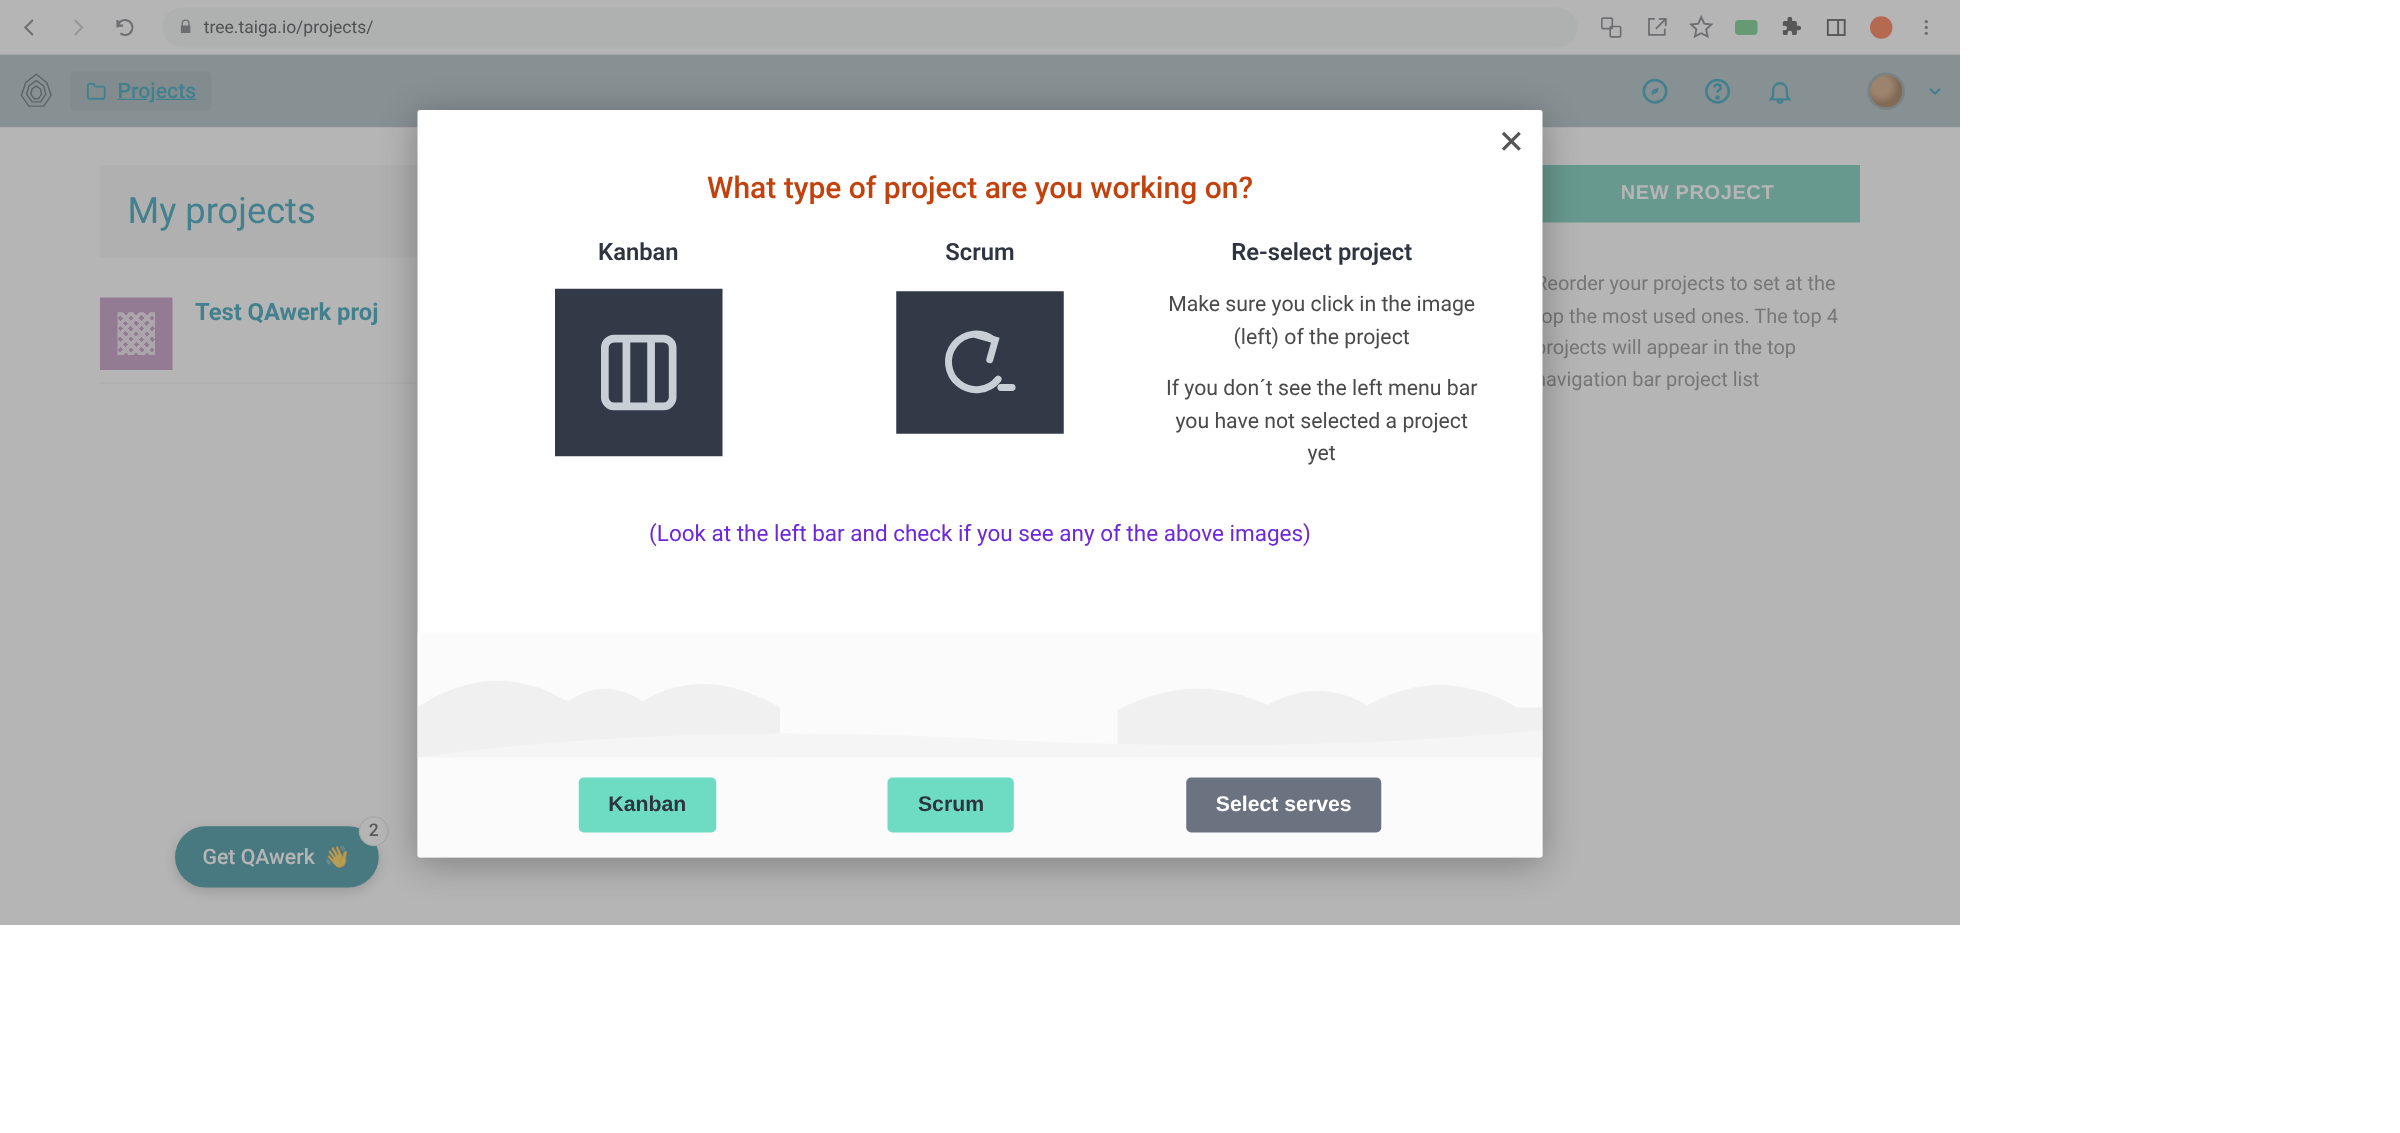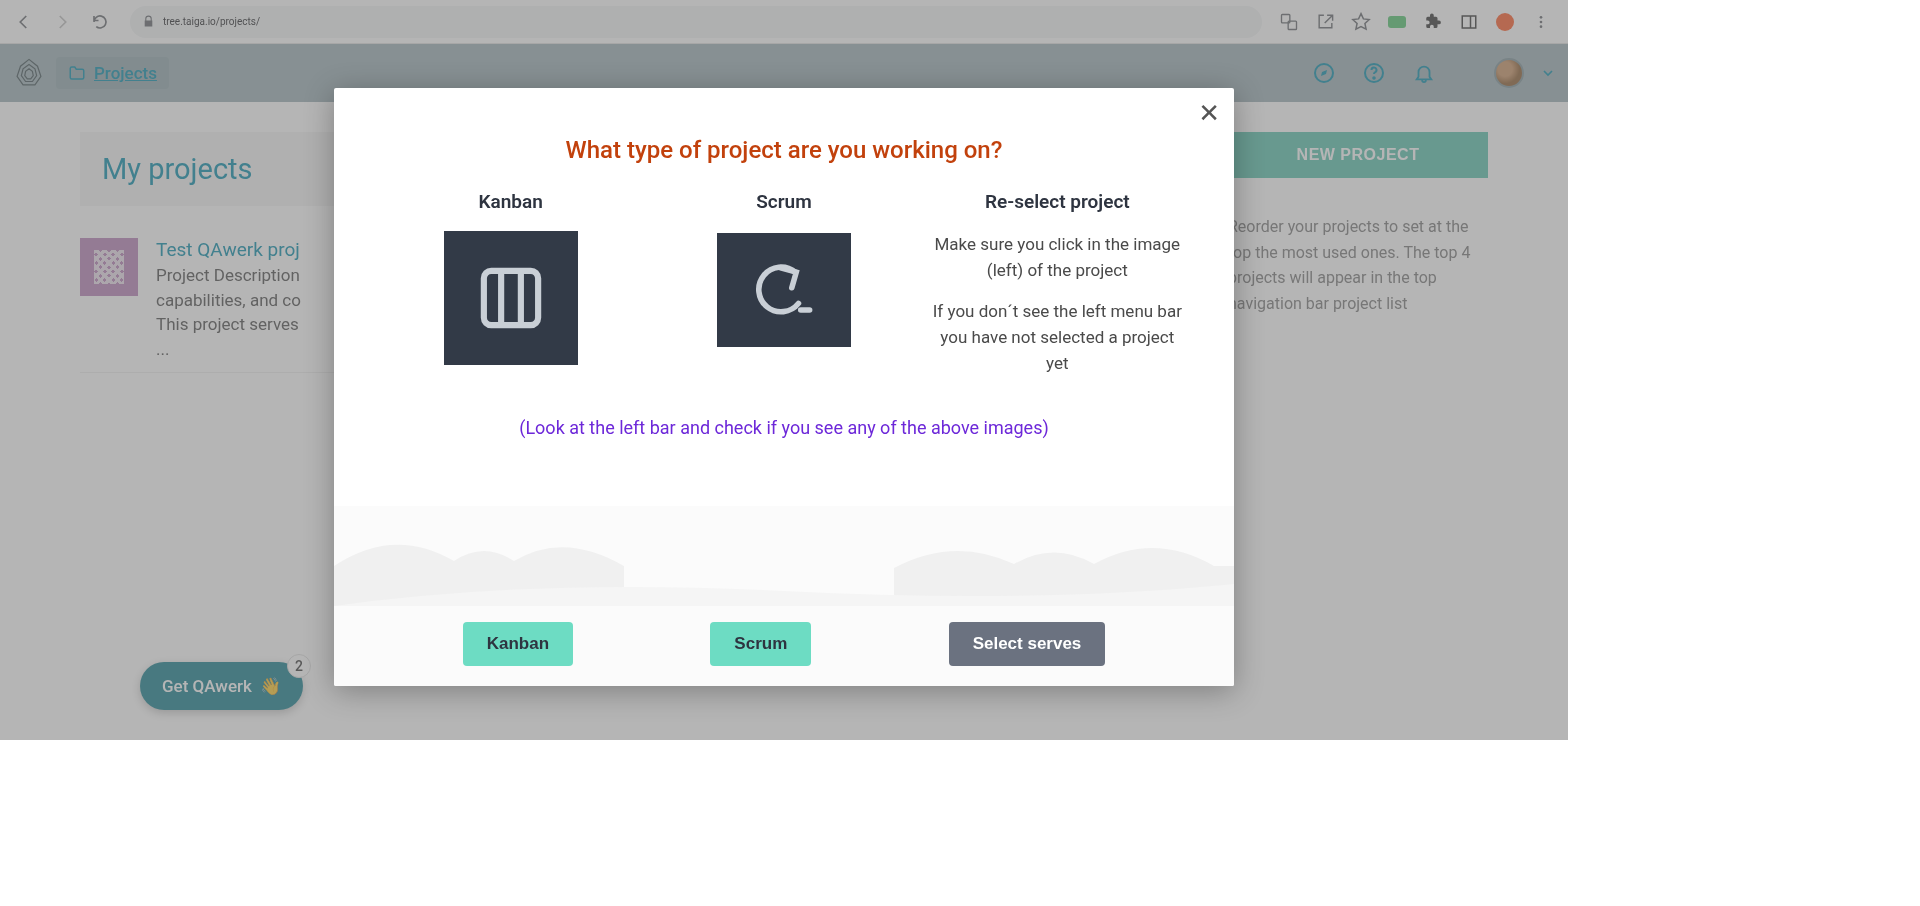--- a/index.html
+++ b/index.html
@@ -35,21 +35,21 @@
   flex: 1;
   height: 32px;
   background: #f1f3f4;
   border-radius: 16px;
   display: flex;
   align-items: center;
   padding: 0 12px;
   margin: 0 8px;
   gap: 8px;
   color: #202124;
-  font-size: 10px;
+  font-size: 14px;
 }
 .url-lock { color: #5f6368; font-size: 13px; }
 .browser-actions { display: flex; align-items: center; gap: 10px; padding-right: 6px; }
 .browser-icon {
   width: 26px; height: 26px;
   display: flex; align-items: center; justify-content: center;
   color: #5f6368;
   font-size: 18px;
 }
 .ext-dot { width: 18px; height: 12px; background: #4ec46a; border-radius: 3px; }
@@ -130,21 +130,21 @@
 .project-thumb::after {
   content: "";
   width: 30px; height: 34px;
   background: repeating-linear-gradient(45deg, #fff 0 3px, transparent 3px 6px),
               repeating-linear-gradient(-45deg, #fff 0 3px, transparent 3px 6px);
   opacity: 0.75;
 }
 .project-title {
   color: #008aa8;
   font-size: 19px;
-  font-weight: 400;
+  font-weight: 700;
   margin-bottom: 2px;
 }
 .project-desc {
   color: #484848;
   font-size: 17px;
   line-height: 1.45;
 }
 
 .new-project-btn {
   width: 100%;
@@ -395,26 +395,20 @@
 
 <div class="app-body">
   <div class="left-col">
     <div class="my-projects-banner">
       <div class="my-projects-title">My projects</div>
     </div>
     <div class="project-row">
       <div class="project-thumb"></div>
       <div>
         <div class="project-title">Test QAwerk proj</div>
-        <div class="project-desc">
-          <span>Project Description</span><br>
-          <span>capabilities, and co</span><br>
-          <span>This project serves</span><br>
-          <span>...</span>
-        </div>
       </div>
     </div>
   </div>
   <div class="right-col">
     <button class="new-project-btn">NEW PROJECT</button>
     <div class="reorder-text">Reorder your projects to set at the top the most used ones. The top 4 projects will appear in the top navigation bar project list</div>
   </div>
 
   <div class="get-started">
     <span>Get QAwerk</span>

